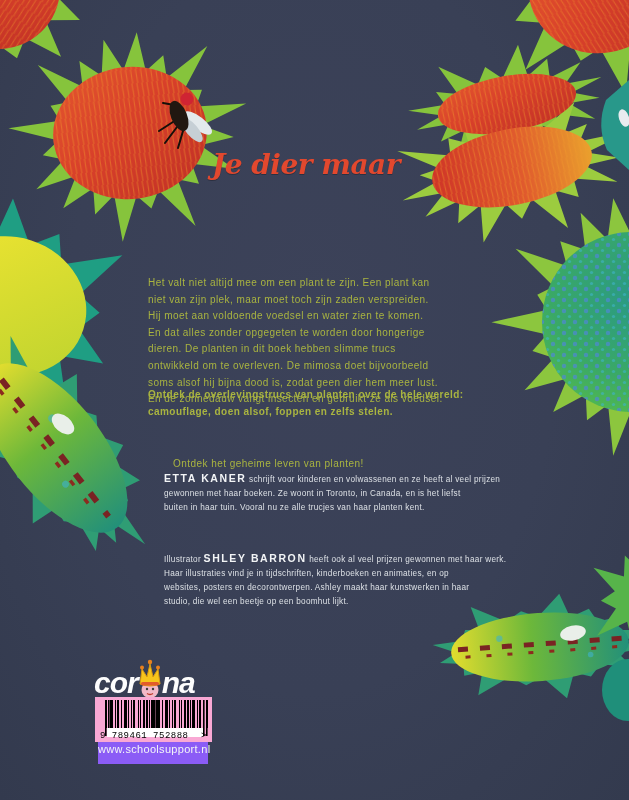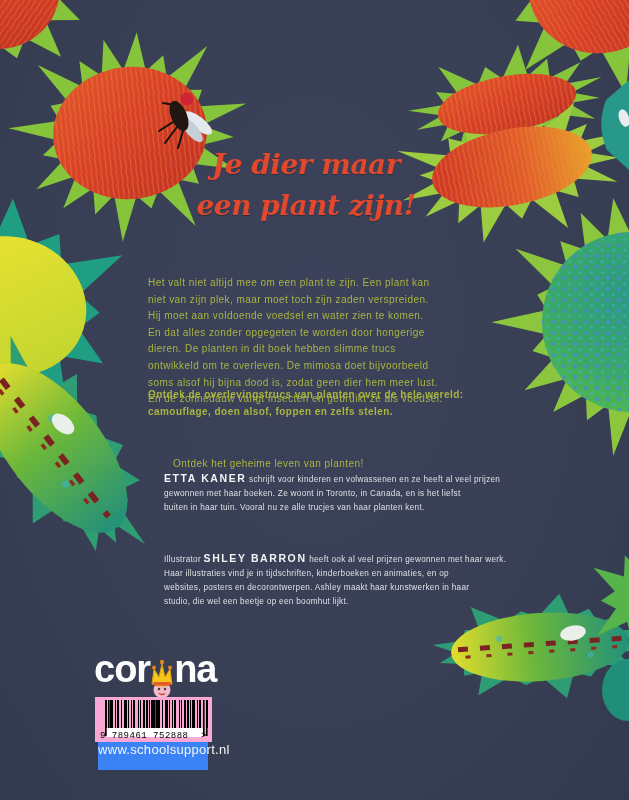--- a/index.html
+++ b/index.html
@@ -27,40 +27,40 @@
 
   .bio{
     color:#dce0e5;font-size:8.2px;line-height:14px;letter-spacing:.3px;
     white-space:pre-line;width:430px;margin-left:16px;
   }
   .bio .name{font-weight:bold;font-size:10.5px;letter-spacing:1.6px;color:#f2f4f6;}
   #author{left:148px;top:471px;}
   #illustrator{left:148px;top:551px;}
 
   #publisher{
-    left:94px;top:654px;height:44px;display:flex;align-items:flex-start;
-    color:#fdfdfd;font-weight:bold;font-size:38px;letter-spacing:-1px;
+    left:94px;top:654px;height:44px;display:flex;align-items:flex-end;
+    color:#fdfdfd;font-weight:bold;font-size:30px;letter-spacing:-1px;font-style:italic;
   }
   #publisher .logo-letters{line-height:30px;}
   #publisher .crown-wrap{width:26px;height:44px;position:relative;margin:0 -1px;}
   #publisher .crown-wrap svg{position:absolute;left:0;bottom:-3px;}
 
   #barcode{
     left:95px;top:697px;width:117px;height:45px;background:#f9a8d4;
   }
   #barcode .bars{position:absolute;left:4px;top:3px;}
   #barcode .digits{
     position:absolute;left:0;bottom:1px;width:117px;display:flex;
     justify-content:space-between;padding:0 5px;box-sizing:border-box;
     font-family:"Liberation Mono",monospace;font-size:9px;color:#000;
     background:transparent;letter-spacing:.5px;
   }
   #website{
-    left:98px;top:742px;width:110px;height:28px;background:#3b82f6;
-    color:#f4f6f8;font-size:13px;line-height:15px;text-align:center;letter-spacing:.3px;
+    left:98px;top:742px;width:110px;height:22px;background:#8b5cf6;
+    color:#f4f6f8;font-size:11px;line-height:15px;text-align:center;letter-spacing:.3px;
   }
 </style>
 </head>
 <body>
 
 <svg id="art" viewBox="0 0 629 800" aria-hidden="true">
   <defs>
     <linearGradient id="redTrap" x1="0" y1="0" x2="1" y2="1">
       <stop offset="0%" stop-color="#e3572e"></stop>
       <stop offset="45%" stop-color="#d8402a"></stop>
@@ -165,21 +165,20 @@
     <circle cx="590" cy="658" r="2.8" fill="#3fb3c9" opacity=".6"></circle>
   </g>
   <ellipse cx="573" cy="633" rx="13" ry="7.5" fill="#e9efe9" transform="rotate(-12 573 633)"></ellipse>
 
   <ellipse cx="628" cy="690" rx="26" ry="31" fill="#1f8f7a"></ellipse>
   <path fill="#57b44a" transform="rotate(14 642 598)" d="M670.0 598.0L689.6 613.5L664.7 614.5L673.7 641.6L650.7 624.6L642.0 641.0L633.3 624.6L607.5 645.5L619.3 614.5L602.8 610.7L614.0 598.0L587.6 580.3L619.3 581.5L615.1 561.0L633.3 571.4L642.0 547.5L650.7 571.4L673.4 554.8L664.7 581.5L683.2 584.6Z"></path>
 </svg>
 
 <div id="title" class="abs">
   <div>Je dier maar</div>
-  <div>een plant zijn!</div>
 </div>
 
 <div id="intro" class="abs copy">Het valt niet altijd mee om een plant te zijn. Een plant kan
 niet van zijn plek, maar moet toch zijn zaden verspreiden.
 Hij moet aan voldoende voedsel en water zien te komen.
 En dat alles zonder opgegeten te worden door hongerige
 dieren. De planten in dit boek hebben slimme trucs
 ontwikkeld om te overleven. De mimosa doet bijvoorbeeld
 soms alsof hij bijna dood is, zodat geen dier hem meer lust.
 En de zonnedauw vangt insecten en gebruikt ze als voedsel.</div>

